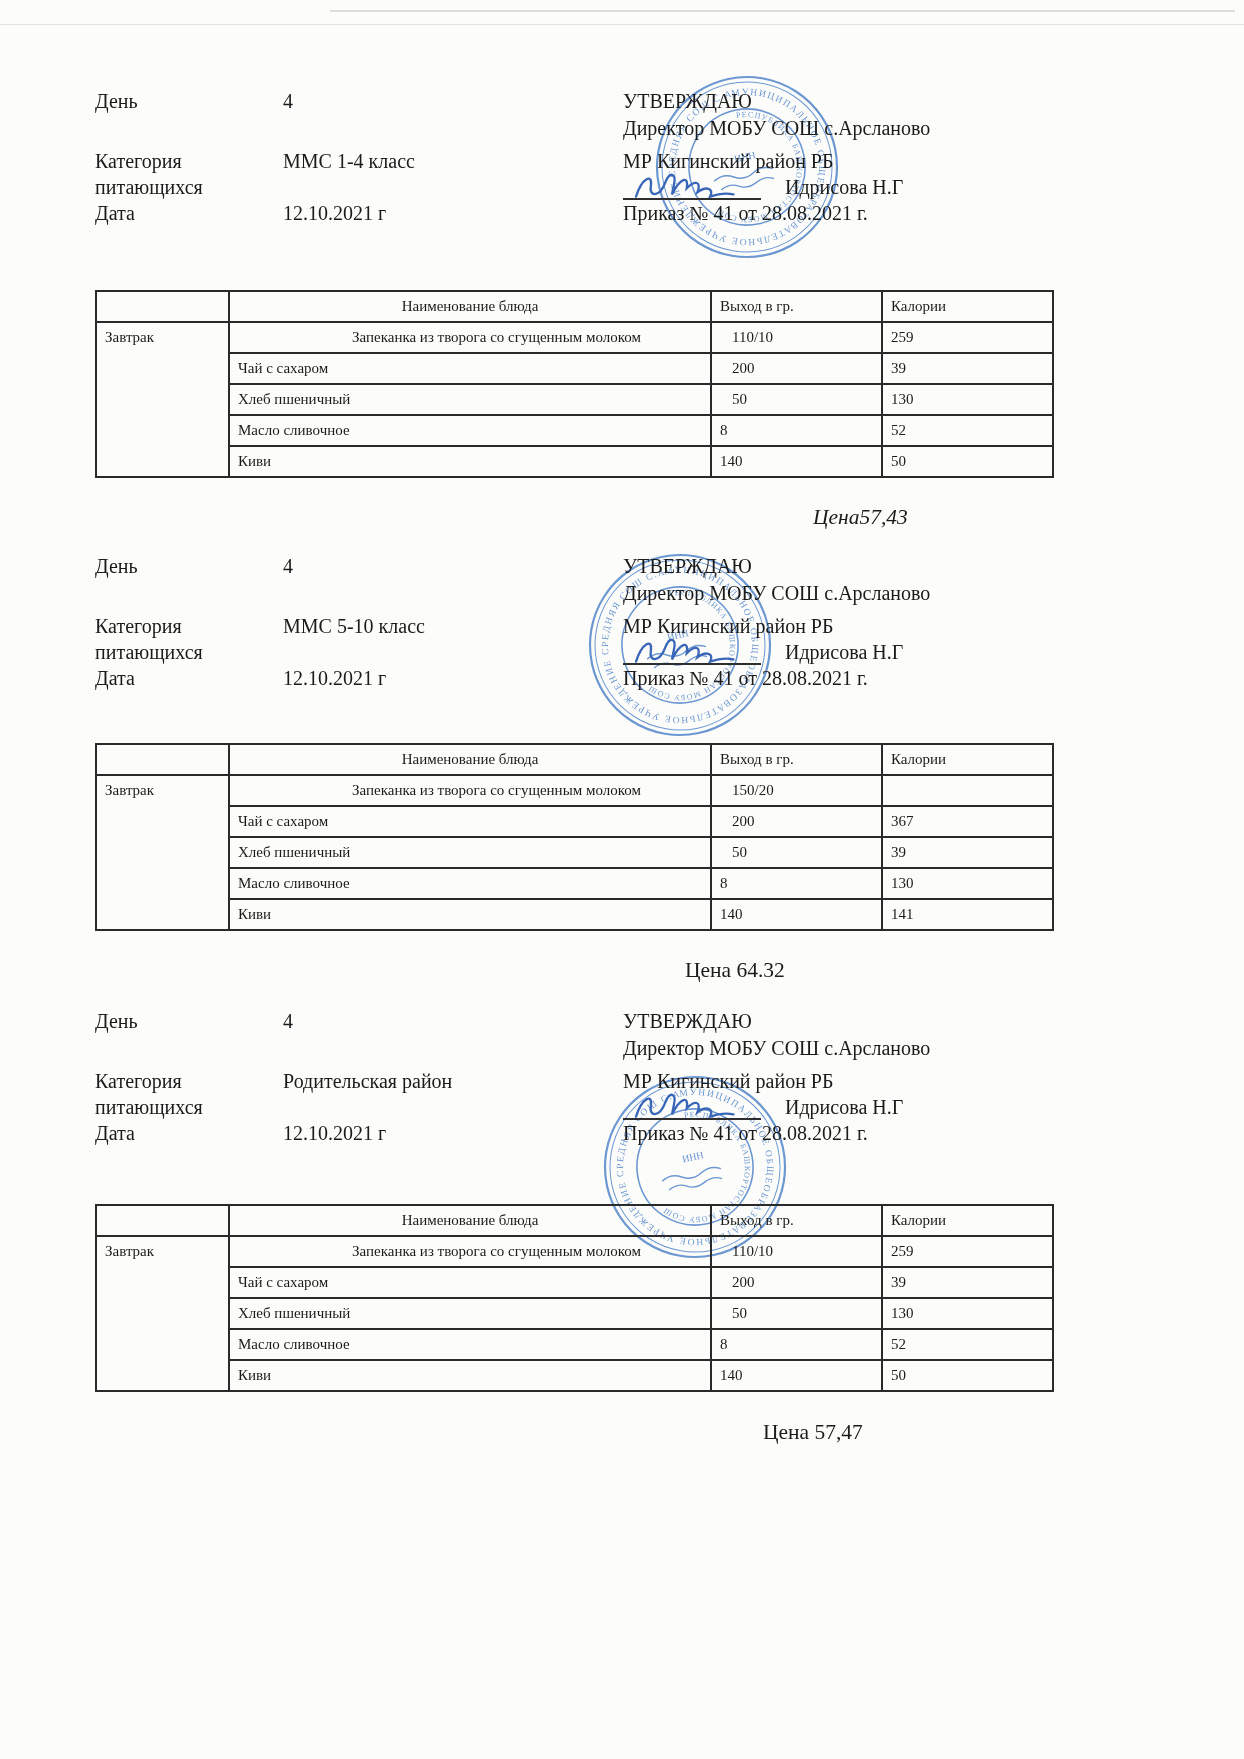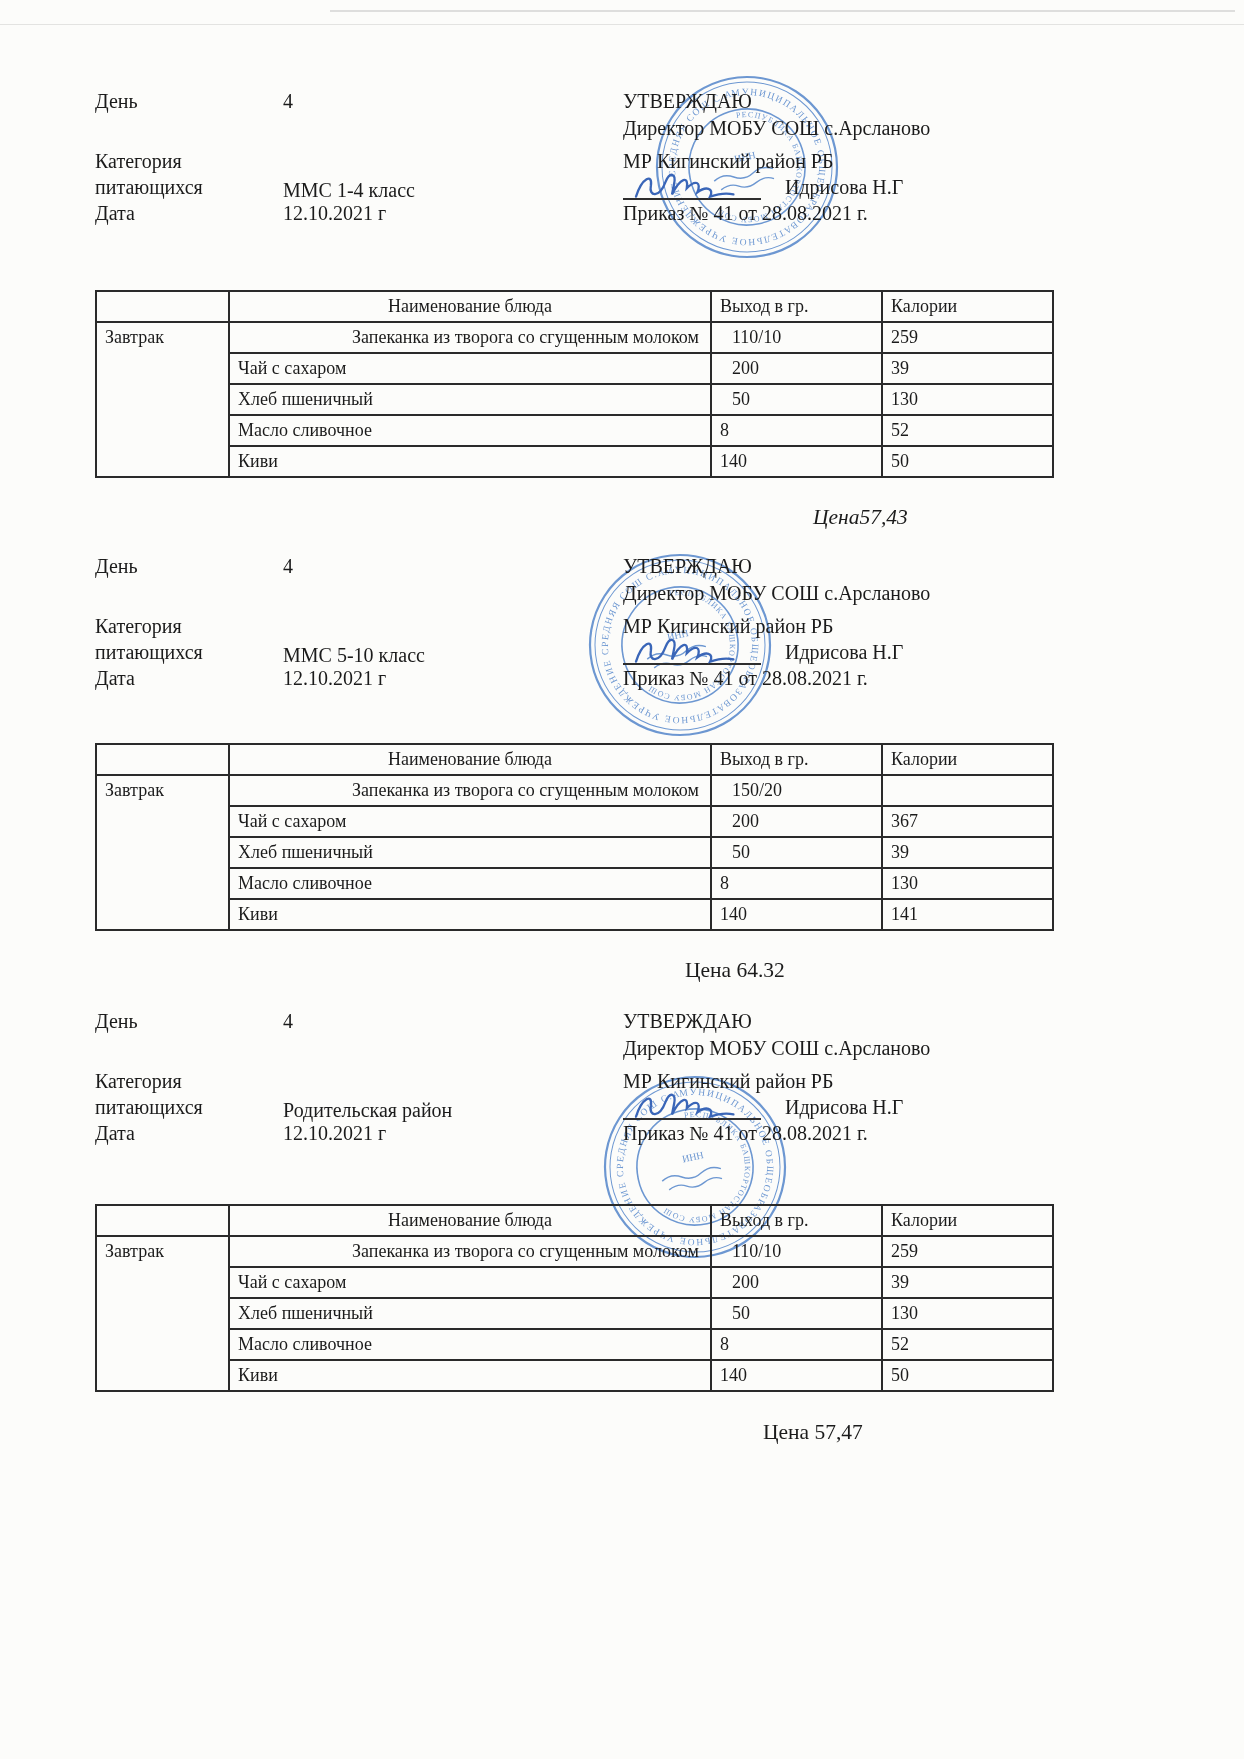--- a/index.html
+++ b/index.html
@@ -23,34 +23,34 @@
     position:relative;display:grid;
     grid-template-columns:188px 340px 1fr;
     grid-template-rows:27px 33px 27px 25px 28px;
     font-size:20px;z-index:2;
   }
   .gh{line-height:26px;white-space:nowrap;}
   .r1{grid-row:1}.r2{grid-row:2}.r3{grid-row:3}.r4{grid-row:4}.r5{grid-row:5}
   .c1{grid-column:1}.c2{grid-column:2}.c3{grid-column:3}
   .rspan{grid-row:3 / span 2;}
   .catlabel{max-width:140px;white-space:normal;}
-  .catvalue{max-width:175px;white-space:normal;margin-top:29px;}
+  .catvalue{max-width:175px;white-space:normal;}
 
   .sigrow{display:flex;align-items:flex-end;gap:24px;white-space:nowrap;}
   .sigline{position:relative;display:inline-block;width:138px;height:22px;border-bottom:2px solid #2e2e2e;}
   .sig{position:absolute;left:8px;bottom:-7px;width:118px;height:36px;color:var(--ink,#3a66b8);}
 
   
   .stamp{position:absolute;width:190px;height:190px;z-index:1;opacity:.8;color:var(--stamp,#4a7fc8);transform:rotate(-12deg);}
   .sec1 .stamp{left:557px;top:-16px;}
   .sec2 .stamp{left:490px;top:-3px;}
   .sec3 .stamp{left:505px;top:64px;}
 
   
-  .menu{position:absolute;left:0;border-collapse:collapse;table-layout:fixed;width:957px;font-size:18px;z-index:3;background:transparent;}
+  .menu{position:absolute;left:0;border-collapse:collapse;table-layout:fixed;width:957px;font-size:15px;z-index:3;background:transparent;}
   .sec1 .menu{top:202px;}
   .sec2 .menu{top:190px;}
   .sec3 .menu{top:196px;}
   .w-meal{width:133px;}.w-dish{width:482px;}.w-out{width:171px;}.w-cal{width:171px;}
   .menu td{border:2px solid #2a2a2a;padding:1px 8px;vertical-align:top;line-height:27px;height:27px;overflow:hidden;}
   .hcell.ctr{text-align:center;}
   .dish{padding-left:106px;}
   .dish.first{padding-left:56px;text-indent:66px;text-align:justify;}
   .out.pad{padding-left:20px;}
 

